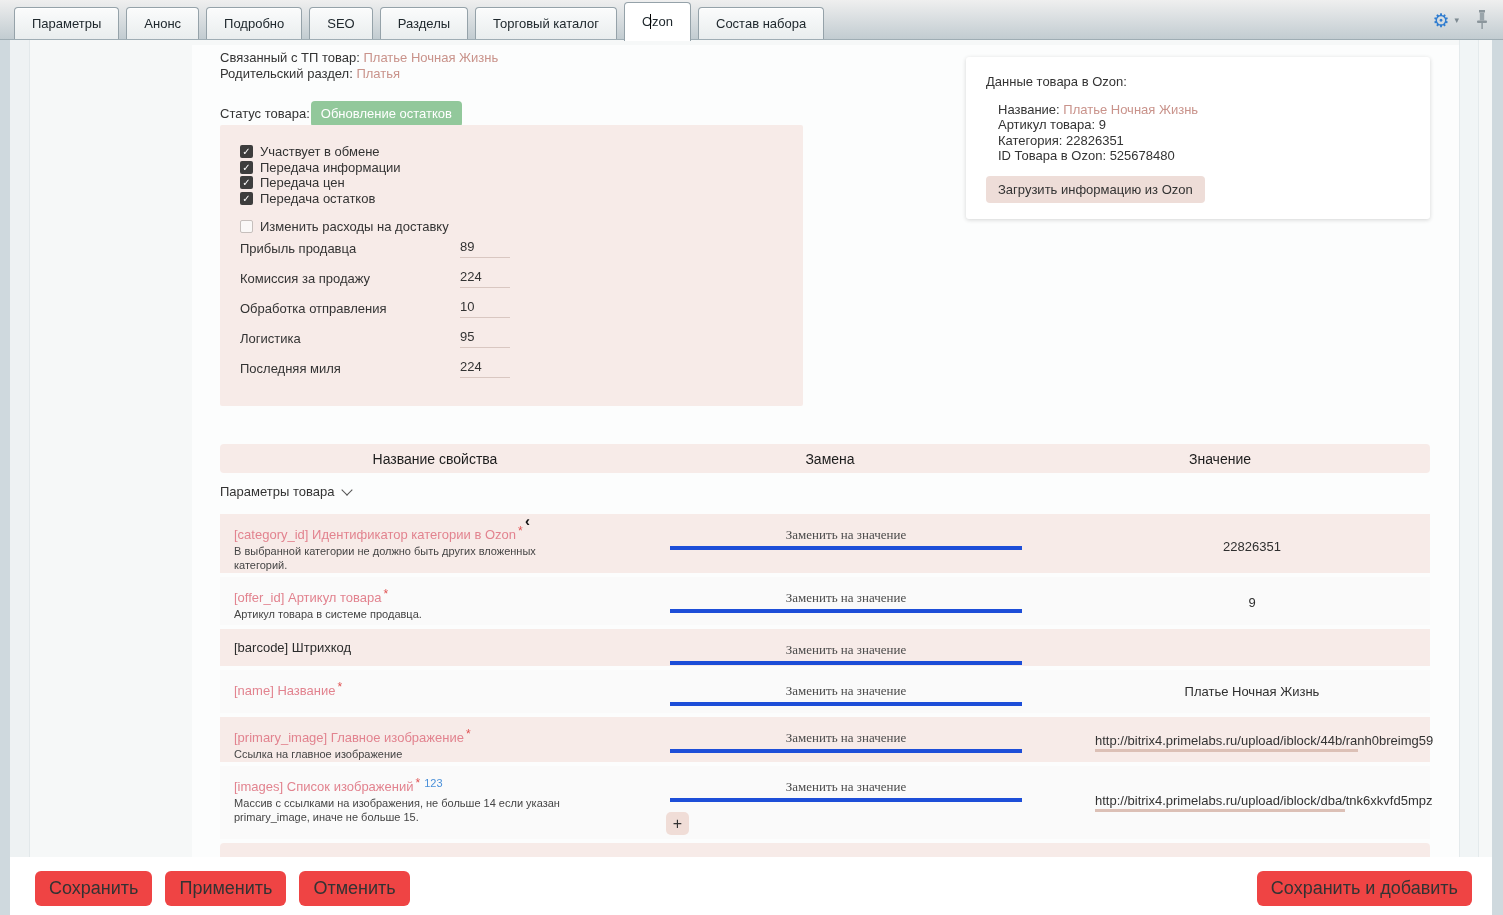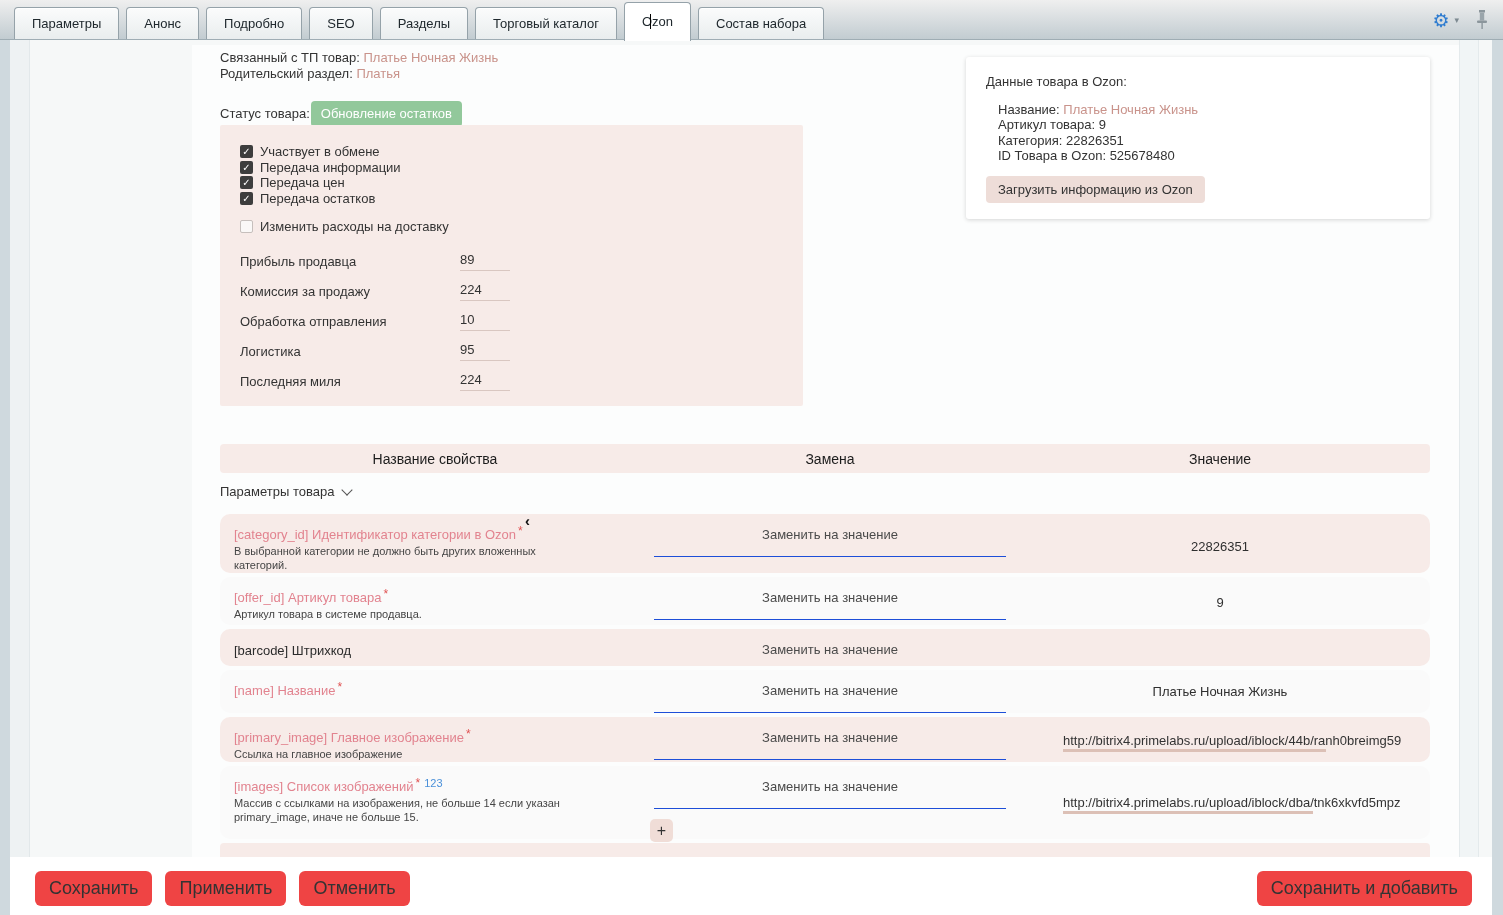--- a/index.html
+++ b/index.html
@@ -37,21 +37,21 @@
   .badge { background:#92c89b; color:#fff; font-size:13px; padding:5px 10px; border-radius:4px;text-align:center; }
 
   
   .settings { position:absolute; left:210px; top:85px; width:583px; height:281px; background:#f7ebe8;
               border-radius:2px; padding:19px 0 0 20px; }
   .cb-row { display:flex; align-items:center; gap:7px; height:15.6px; font-size:13px; color:#333; }
   .cb-check { width:13px; height:13px; background:#3d3d3d; border-radius:2px; color:#fff; font-size:10px;
               line-height:13px; text-align:center; cursor:pointer; flex:none; }
   .cb-empty { width:13px; height:13px; background:#faf8f7; border:1px solid #c6bfbc; border-radius:2px; cursor:pointer; flex:none; }
   .cb-gap { margin-top:12px; }
-  .fields { margin-top:13px; }
+  .fields { }
   .field-row { display:flex; align-items:center; height:30px; font-size:13px; color:#333; }
   .field-row label { width:220px; flex:none; }
   .field-row input { width:50px; background:transparent; border:none; border-bottom:1px solid #d9c7c1;
                      text-align:left; font-size:13px; color:#333; font-family:"Liberation Sans",sans-serif;
                      padding-bottom:3px; outline:none; }
 
   
   .ozon-card { position:absolute; left:956px; top:17px; width:464px; height:162px; background:#fff;
                border-radius:3px; box-shadow:0 1px 4px rgba(0,0,0,.16); padding:17px 20px; font-size:13px; color:#333; }
   .ozon-card .lines { margin:13px 0 0 12px; line-height:15.3px; }
@@ -60,36 +60,36 @@
 
   
   .tbl-head { position:absolute; left:210px; top:404px; width:1210px; height:29px; background:#f7ebe8;
               border-radius:4px; display:grid; grid-template-columns:430px 360px 420px; align-items:center;
               font-size:14px; color:#1c1c1c; text-align:center; }
   .group-toggle { position:absolute; left:210px; top:444px; display:flex; align-items:center; gap:9px;
                   font-size:13px; color:#333; cursor:pointer; }
   .chev { width:8px; height:8px; border-right:1.5px solid #555; border-bottom:1.5px solid #555;
           transform:rotate(45deg); margin-top:-4px; }
   .rows { position:absolute; left:210px; top:474px; width:1210px; display:flex; flex-direction:column; gap:4px; }
-  .prow { display:grid; grid-template-columns:430px 360px 420px; border-radius:10px; }
+  .prow { display:grid; grid-template-columns:430px 360px 420px; border-radius:0;gap:16px; }
   .prow.pink { background:#f7ebe8; }
   .prow.lite { background:#fafafa; }
   .r1{height:59px}.r2{height:48px}.r3{height:37px}.r4{height:43px}.r5{height:45px}.r6{height:73px}
   .prow-partial { height:20px; background:#f7ebe8; border-radius:4px 4px 0 0; position:relative; overflow:hidden; }
   .prow-partial .st { position:absolute; left:227px; top:12px; color:#e05252; font-size:13px; }
   .name-cell { padding:9px 20px 6px 14px; }
   .prow.r3 .name-cell { display:flex; align-items:center; padding-top:0; padding-bottom:0; }
   .p-title { font-size:13px; color:#e2838f; line-height:16px; }
   .p-title.plain { color:#2b2b2b; }
   .star { color:#e05252; font-size:12px; vertical-align:4px; margin-left:2px; }
   .sup-blue { color:#4a90d9; font-size:11px; vertical-align:4px; margin-left:4px; }
   .p-desc { font-size:11px; color:#454545; line-height:13.5px; margin-top:2px; max-width:330px; }
   .swap-cell { display:flex; flex-direction:column; align-items:center; padding-top:13px; }
-  .swap-select { width:352px; text-align:center; font-size:13px; color:#4a4a4a; border-bottom:1px solid #1d4ed8;
-                 padding-bottom:14px; cursor:pointer; }
+  .swap-select { width:352px; text-align:center; font-size:13px; color:#4a4a4a; border-bottom:4px solid #1d4ed8;
+                 padding-bottom:3px; cursor:pointer;font-family:Liberation Serif, serif; }
   .plus-btn { align-self:flex-start; margin-top:10px; width:23px; height:23px; background:#f0ddd7; border:none;
               border-radius:5px; font-size:16px; color:#333; cursor:pointer; line-height:20px; }
   .val-cell { display:flex; align-items:center; justify-content:center; font-size:13px; color:#2f2f2f; }
   .val-cell.url { flex-direction:column; align-items:flex-start; justify-content:center; padding-left:53px; overflow:hidden; }
   .url-text { font-size:13px; color:#333; white-space:nowrap; }
   .url-line { height:3px; background:#dcc0b6; margin-top:1px; }
   .ul-1 { width:263px; } .ul-2 { width:250px; }
 
   
   .footer { position:absolute; left:10px; top:857px; width:1482px; height:58px; background:#fff; z-index:4; }

